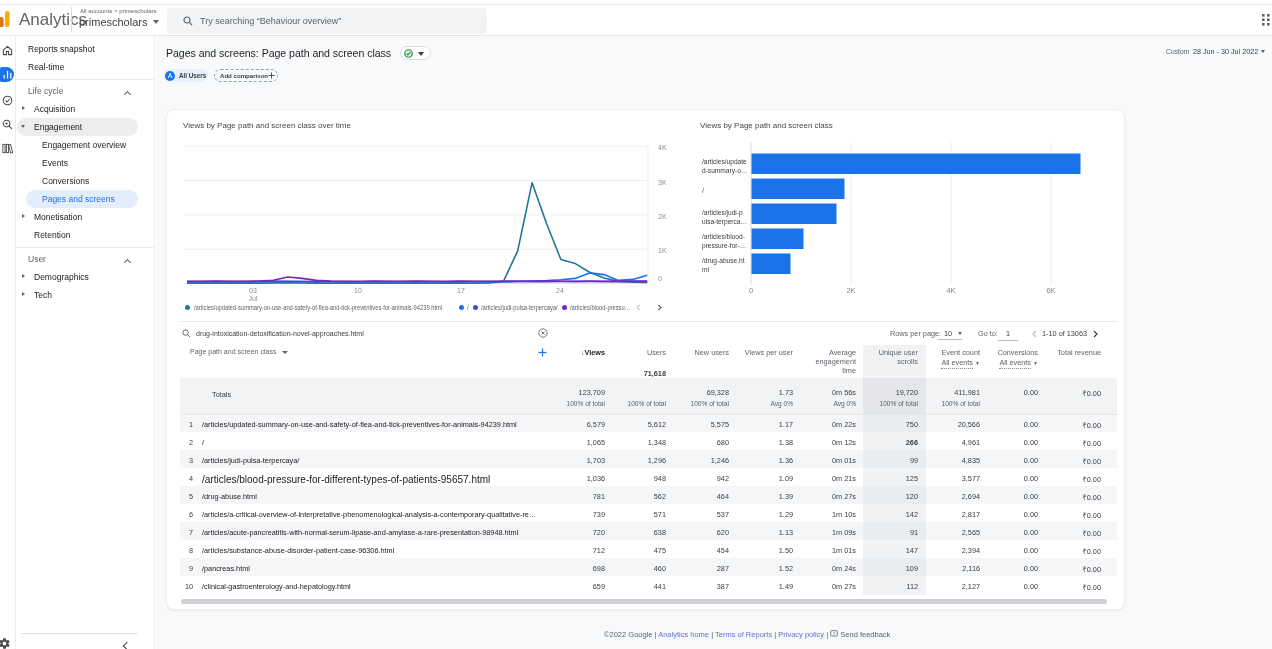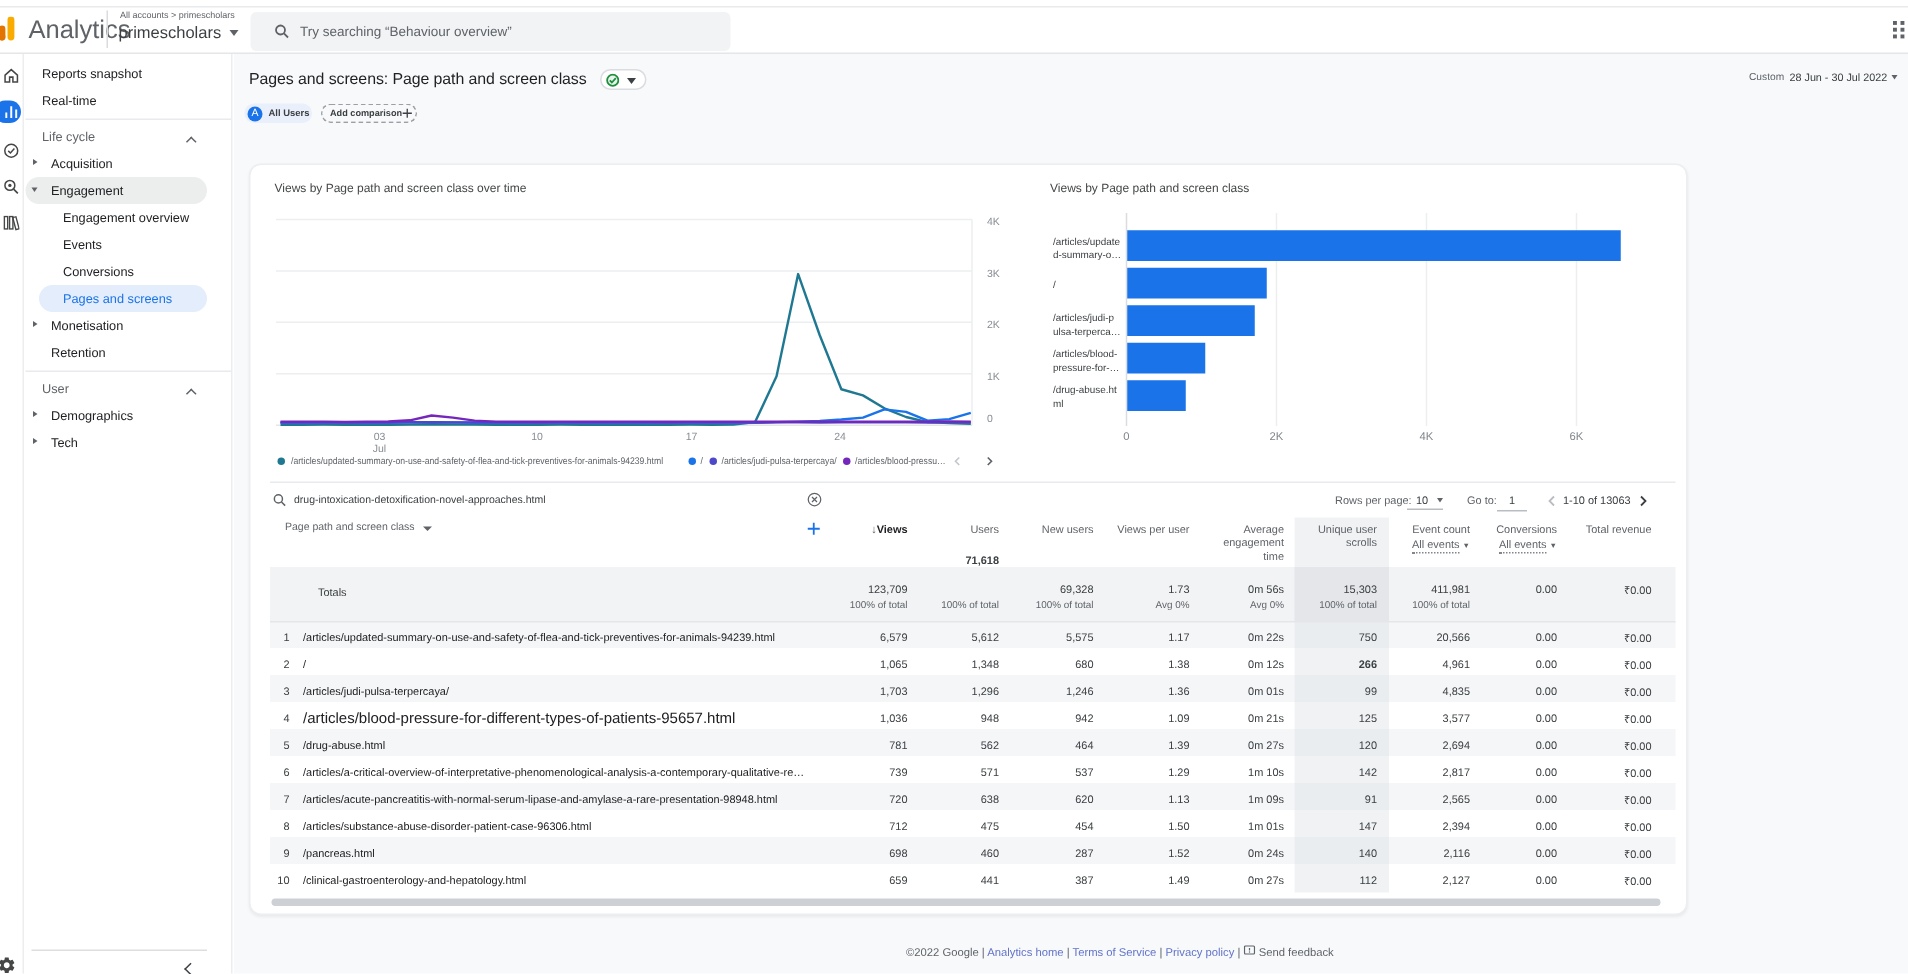--- a/index.html
+++ b/index.html
@@ -281,21 +281,21 @@
 <div class="tcell" style="left:525px; top:387.5px;">123,709</div>
 <div class="tcell sub" style="left:525px; top:399.5px;">100% of total</div>
 <div class="tcell" style="left:586px; top:369px;font-weight:bold;">71,618</div>
 <div class="tcell sub" style="left:586px; top:399.5px;">100% of total</div>
 <div class="tcell" style="left:649px; top:387.5px;">69,328</div>
 <div class="tcell sub" style="left:649px; top:399.5px;">100% of total</div>
 <div class="tcell" style="left:713px; top:387.5px;">1.73</div>
 <div class="tcell sub" style="left:713px; top:399.5px;">Avg 0%</div>
 <div class="tcell" style="left:776px; top:387.5px;">0m 56s</div>
 <div class="tcell sub" style="left:776px; top:399.5px;">Avg 0%</div>
-<div class="tcell" style="left:838px; top:387.5px;">15,303</div>
+<div class="tcell" style="left:838px; top:387.5px;">19,720</div>
 <div class="tcell sub" style="left:838px; top:399.5px;">100% of total</div>
 <div class="tcell" style="left:900px; top:387.5px;">411,981</div>
 <div class="tcell sub" style="left:900px; top:399.5px;">100% of total</div>
 <div class="tcell" style="left:958px; top:387.5px;">0.00</div>
 <div class="tcell" style="left:1021px; top:387.5px;">₹0.00</div>
 
 <div class="abs r" style="left:180px; top:419.9px; width:13px; font-size:7.3px; color:#3c4043;">1</div>
 <div class="abs" style="left:202px; top:419.9px; font-size:7.3px; color:#202124;">/articles/updated-summary-on-use-and-safety-of-flea-and-tick-preventives-for-animals-94239.html</div>
 <div class="tcell" style="left:525px; top:419.9px;">6,579</div>
 <div class="tcell" style="left:586px; top:419.9px;">5,612</div>
@@ -391,36 +391,36 @@
 <div class="tcell" style="left:958px; top:545.9px;">0.00</div>
 <div class="tcell" style="left:1021px; top:545.9px;">₹0.00</div>
 
 <div class="abs r" style="left:180px; top:563.9px; width:13px; font-size:7.3px; color:#3c4043;">9</div>
 <div class="abs" style="left:202px; top:563.9px; font-size:7.3px; color:#202124;">/pancreas.html</div>
 <div class="tcell" style="left:525px; top:563.9px;">698</div>
 <div class="tcell" style="left:586px; top:563.9px;">460</div>
 <div class="tcell" style="left:649px; top:563.9px;">287</div>
 <div class="tcell" style="left:713px; top:563.9px;">1.52</div>
 <div class="tcell" style="left:776px; top:563.9px;">0m 24s</div>
-<div class="tcell" style="left:838px; top:563.9px;">140</div>
+<div class="tcell" style="left:838px; top:563.9px;">109</div>
 <div class="tcell" style="left:900px; top:563.9px;">2,116</div>
 <div class="tcell" style="left:958px; top:563.9px;">0.00</div>
 <div class="tcell" style="left:1021px; top:563.9px;">₹0.00</div>
 
 <div class="abs r" style="left:180px; top:581.9px; width:13px; font-size:7.3px; color:#3c4043;">10</div>
 <div class="abs" style="left:202px; top:581.9px; font-size:7.3px; color:#202124;">/clinical-gastroenterology-and-hepatology.html</div>
 <div class="tcell" style="left:525px; top:581.9px;">659</div>
 <div class="tcell" style="left:586px; top:581.9px;">441</div>
 <div class="tcell" style="left:649px; top:581.9px;">387</div>
 <div class="tcell" style="left:713px; top:581.9px;">1.49</div>
 <div class="tcell" style="left:776px; top:581.9px;">0m 27s</div>
 <div class="tcell" style="left:838px; top:581.9px;">112</div>
 <div class="tcell" style="left:900px; top:581.9px;">2,127</div>
 <div class="tcell" style="left:958px; top:581.9px;">0.00</div>
 <div class="tcell" style="left:1021px; top:581.9px;">₹0.00</div>
 <div class="abs" style="left:180px; top:413.5px; width:937px; height:1px; background:#e4e6e8;"></div>
 <div class="abs" style="left:181px; top:598.5px; width:926px; height:5px; background:#cdd0d4; border-radius:2.5px;"></div>
 
-<div class="abs" style="left:604px; top:630px; font-size:7.5px; color:#5f6368; white-space:nowrap;">©2022 Google | <span style="color:#6172c9;">Analytics home</span> | <span style="color:#6172c9;">Terms of Service</span> | <span style="color:#6172c9;">Privacy policy</span> | <svg style="display:inline-block; vertical-align:-1px;" width="8" height="8" viewBox="0 0 12 12">
+<div class="abs" style="left:604px; top:630px; font-size:7.5px; color:#5f6368; white-space:nowrap;">©2022 Google | <span style="color:#6172c9;">Analytics home</span> | <span style="color:#6172c9;">Terms of Reports</span> | <span style="color:#6172c9;">Privacy policy</span> | <svg style="display:inline-block; vertical-align:-1px;" width="8" height="8" viewBox="0 0 12 12">
       <rect x="1" y="1" width="10" height="8" rx="1" fill="none" stroke="#5f6368" stroke-width="1.2"></rect>
       <line x1="6" y1="3" x2="6" y2="5.5" stroke="#5f6368" stroke-width="1.2"></line>
       <circle cx="6" cy="7" r="0.7" fill="#5f6368"></circle>
     </svg> Send feedback</div>
 
 </body></html>

